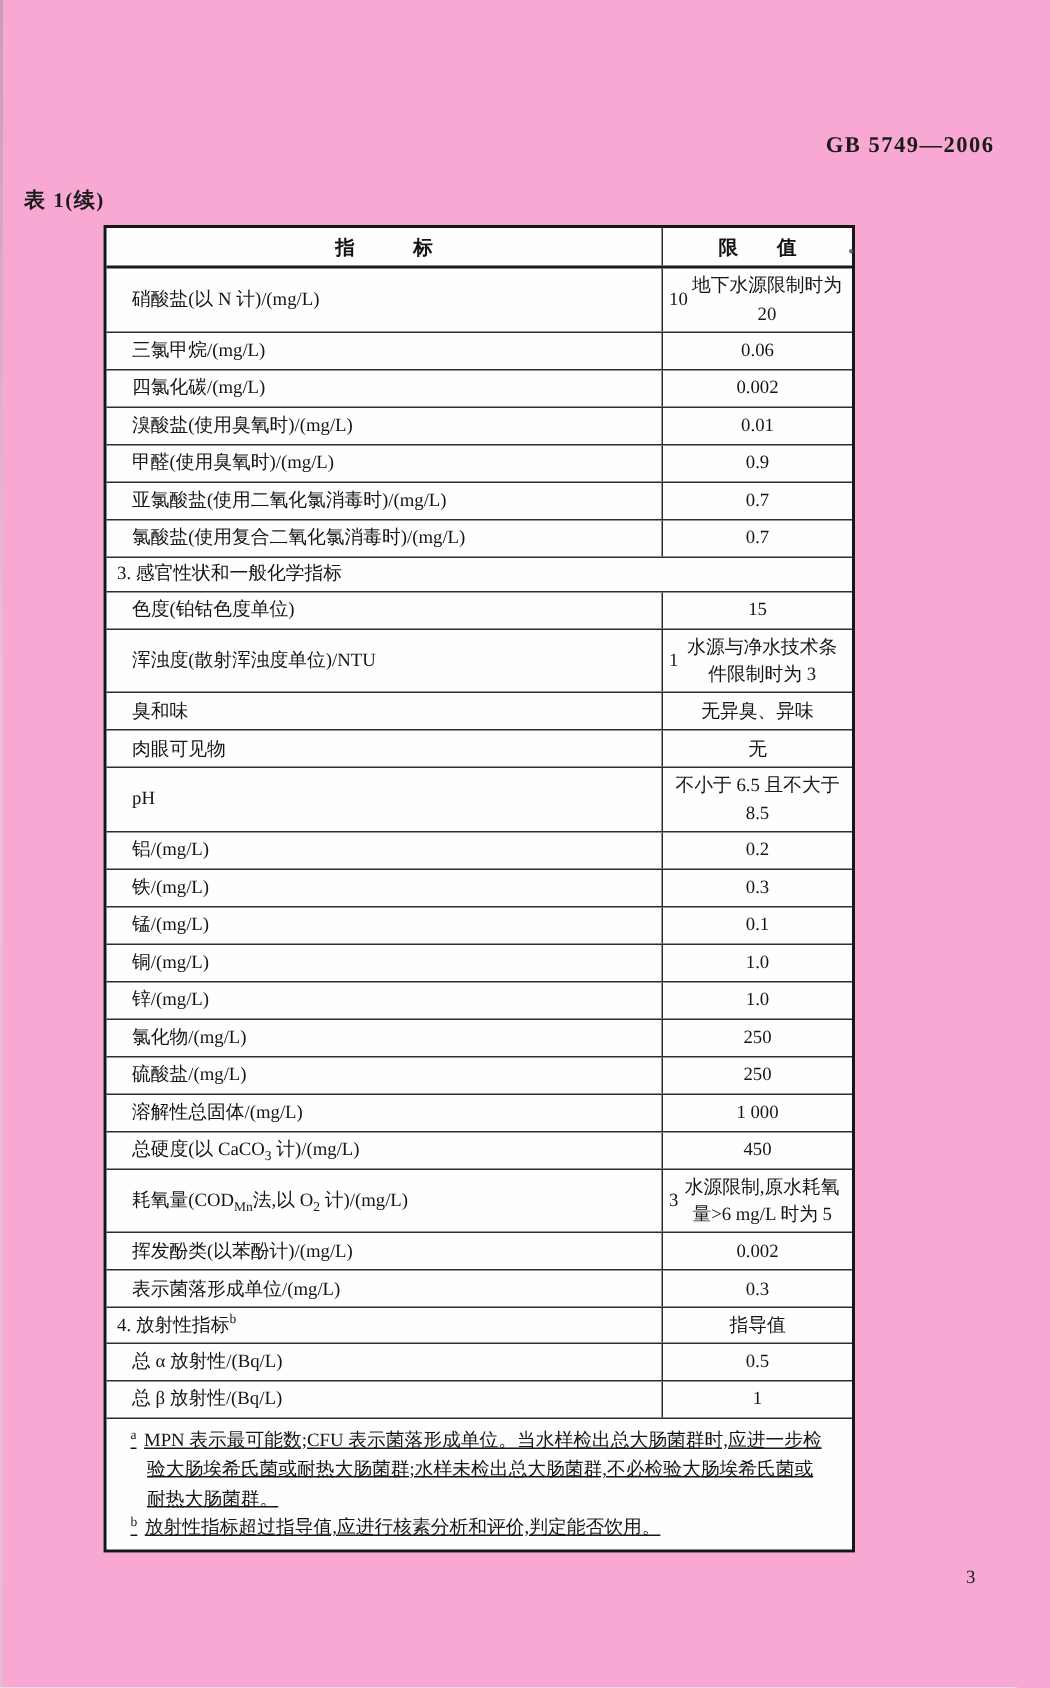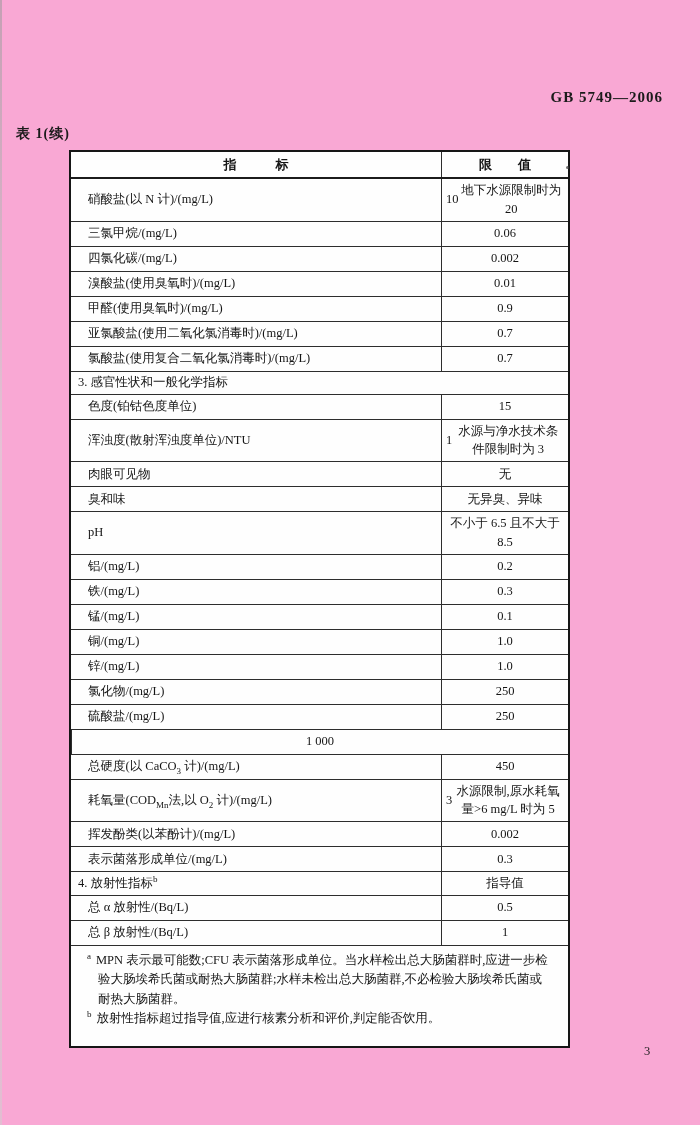--- a/index.html
+++ b/index.html
@@ -21,21 +21,21 @@
   .hl{width:370px;display:flex;align-items:center;justify-content:center;box-sizing:border-box;}
   .hr{flex:1;border-left:1px solid #2d2d2d;display:flex;align-items:center;justify-content:center;box-sizing:border-box;}
   .r{display:flex;border-bottom:1px solid #2d2d2d;min-height:25px;box-sizing:border-box;align-items:stretch;}
   #tbody .r:last-child{border-bottom:none;}
   .r.shdr{min-height:23px;}
   .cl{width:370px;display:flex;align-items:center;padding:2px 6px 2px 17px;box-sizing:border-box;line-height:1.35;}
   .cl.sec{padding-left:7px;align-items:center;}
   .cr{flex:1;border-left:1px solid #2d2d2d;display:flex;flex-direction:row;justify-content:center;
       align-items:center;text-align:center;padding:2px 4px;line-height:1.5;box-sizing:border-box;}
   .cfull{width:100%;display:flex;align-items:center;padding:2px 0 2px 7px;box-sizing:border-box;}
-  .cfull.fns{display:block;padding:5px 14px 18px 27px;}
+  .cfull.fns{display:block;padding:5px 14px 5px 27px;text-decoration:underline;}
   .fn{margin:0;line-height:1.55;text-align:left;}
   sup{font-size:9px;line-height:1;}
   .fn sup{margin-right:5px;margin-left:-11px;}
   sub{font-size:9px;line-height:1;}
   .speck{position:absolute;left:566px;top:166px;width:3px;height:3px;background:#4a4a4a;border-radius:50%;opacity:.8;}
   .page-num{position:absolute;left:644px;top:1044px;font-size:12.5px;}
 </style>
 </head>
 <body>
 
@@ -124,36 +124,36 @@
           <div class="cl">
             <span>浑浊度(散射浑浊度单位)/NTU</span>
           </div>
           <div class="cr">
             <div>1</div>
             <div>水源与净水技术条件限制时为 3</div>
           </div>
         </div>
         <div class="r">
           <div class="cl">
+            <span>臭和味</span>
+          </div>
+          <div class="cr">
+            <div>无异臭、异味</div>
+          </div>
+        </div>
+        <div class="r">
+          <div class="cl">
             <span>肉眼可见物</span>
           </div>
           <div class="cr">
             <div>无</div>
           </div>
         </div>
         <div class="r">
           <div class="cl">
-            <span>臭和味</span>
-          </div>
-          <div class="cr">
-            <div>无异臭、异味</div>
-          </div>
-        </div>
-        <div class="r">
-          <div class="cl">
             <span>pH</span>
           </div>
           <div class="cr">
             <div>不小于 6.5 且不大于 8.5</div>
           </div>
         </div>
         <div class="r">
           <div class="cl">
             <span>铝/(mg/L)</span>
           </div>
@@ -203,20 +203,23 @@
         </div>
         <div class="r">
           <div class="cl">
             <span>硫酸盐/(mg/L)</span>
           </div>
           <div class="cr">
             <div>250</div>
           </div>
         </div>
         <div class="r">
+          <div class="cl">
+            <span>溶解性总固体/(mg/L)</span>
+          </div>
           <div class="cr">
             <div>1 000</div>
           </div>
         </div>
         <div class="r">
           <div class="cl">
             <span>总硬度(以 CaCO<sub>3</sub> 计)/(mg/L)</span>
           </div>
           <div class="cr">
             <div>450</div>

